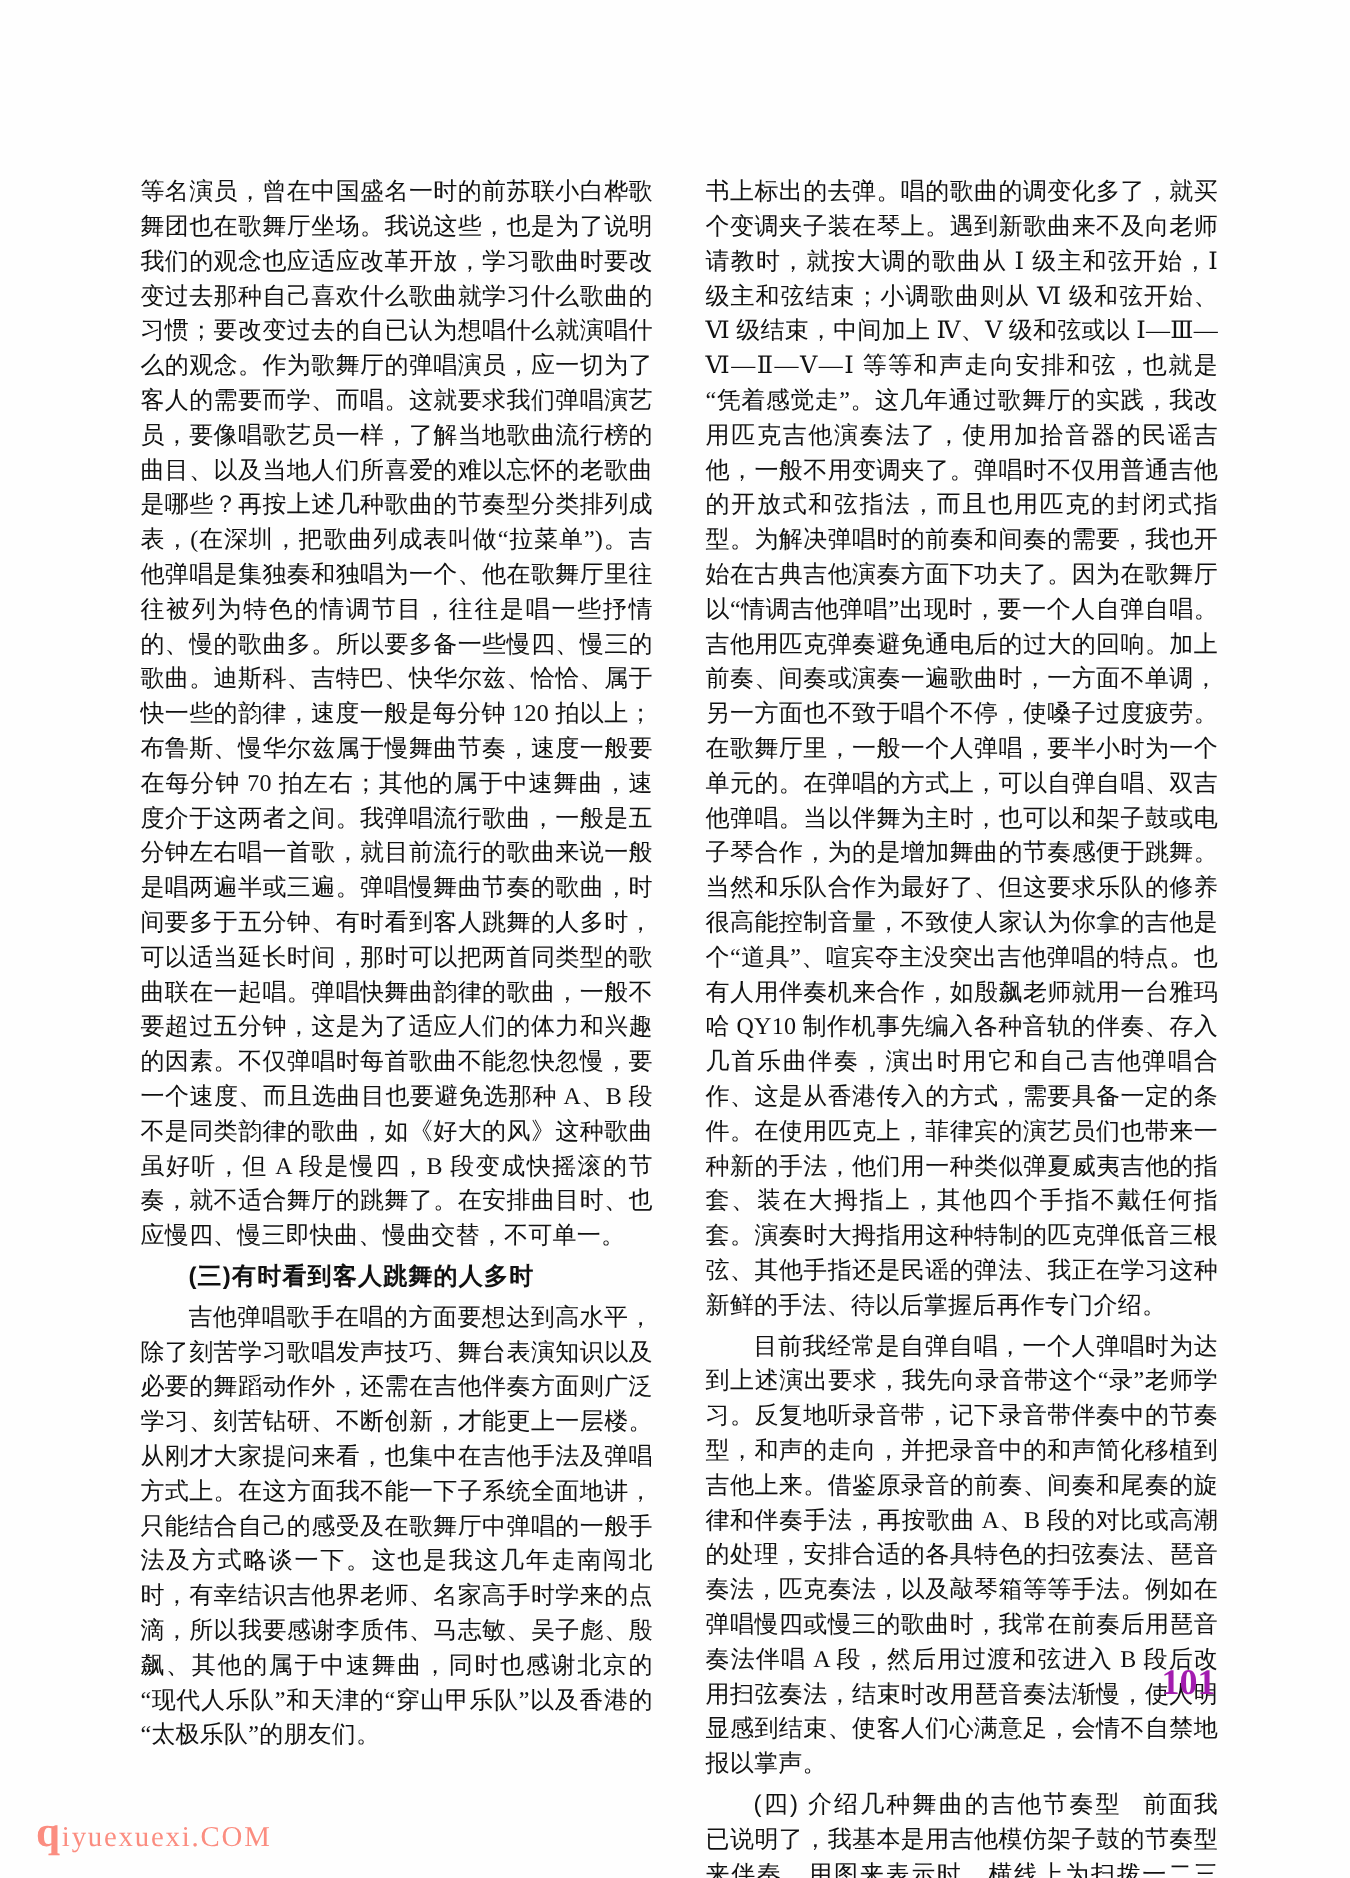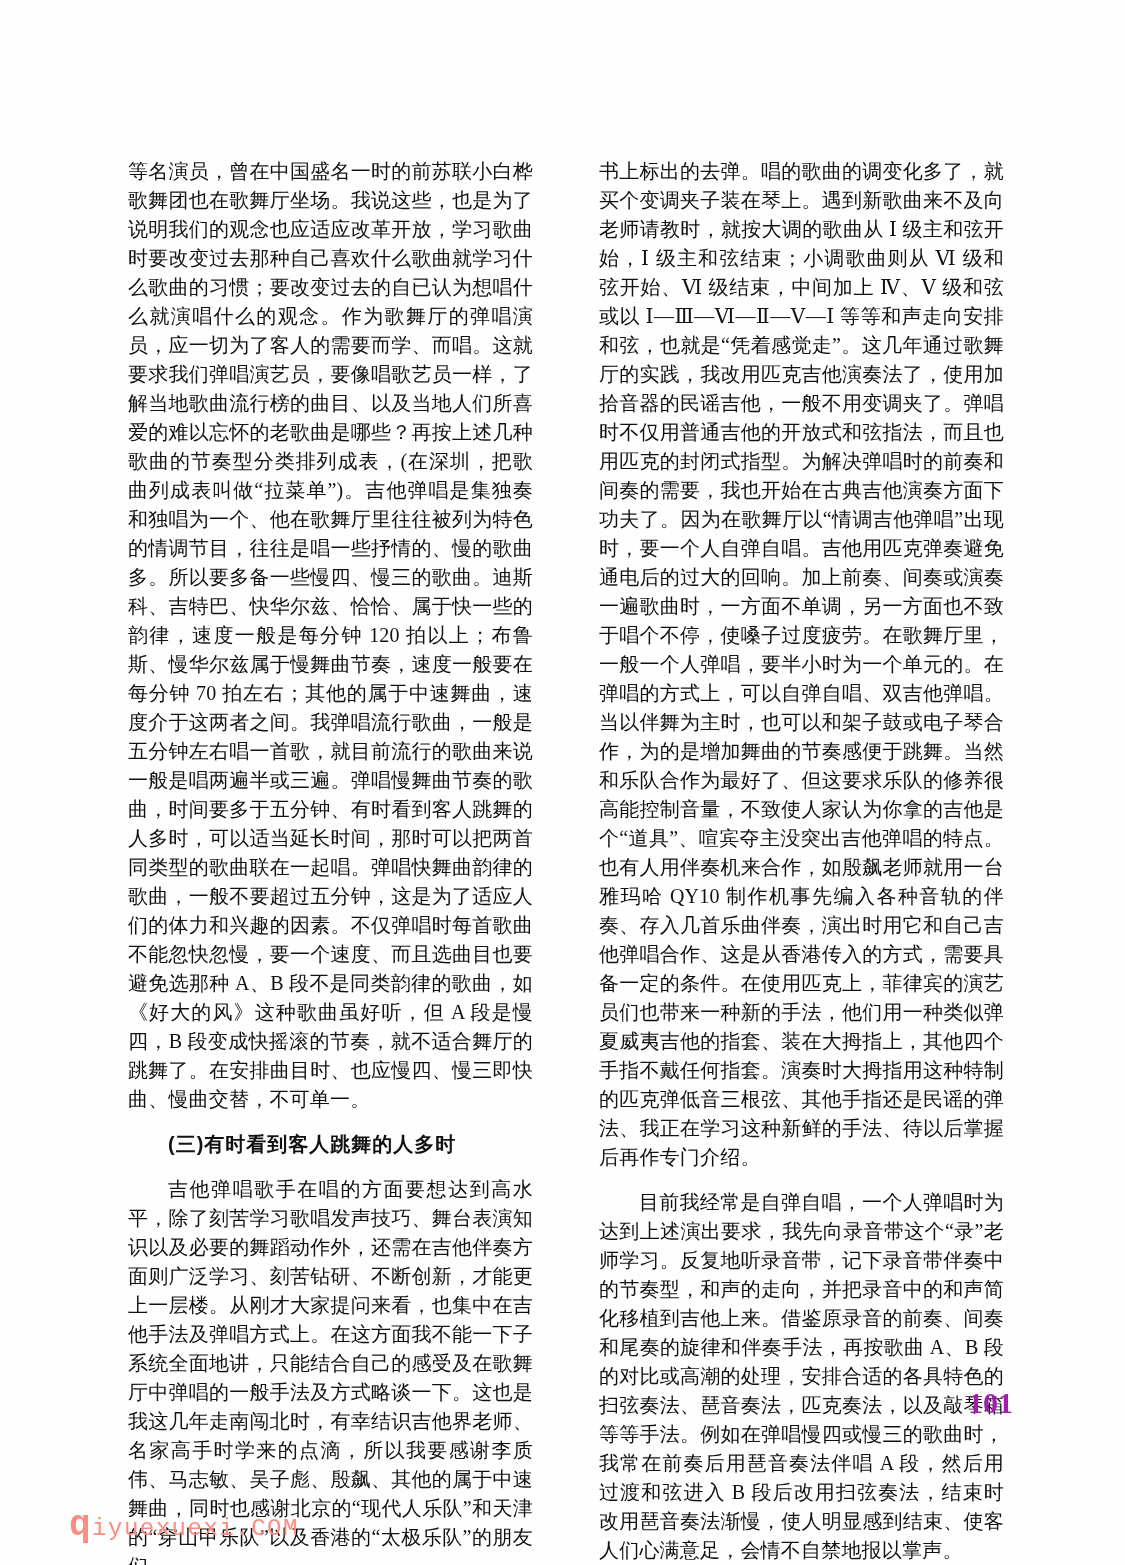--- a/index.html
+++ b/index.html
@@ -30,21 +30,21 @@
   }
   .col {
     width: 437px;
     font-size: 20px;
     line-height: 29px;
     text-align: justify;
     letter-spacing: 0.2px;
     color: #111111;
   }
   .col p {
-    margin: 16px;
+    margin: 5px;
   }
   .col p.indent {
     text-indent: 2em;
   }
   .section-heading {
     font-family: "Liberation Sans", "DejaVu Sans", sans-serif;
     font-weight: bold;
     letter-spacing: 1px;
   }
   .inline-heading {
@@ -63,23 +63,22 @@
     font-weight: bold;
     font-family: "Liberation Serif", "DejaVu Serif", serif;
     color: #a21caf;
   }
   .watermark {
     position: absolute;
     left: 30px;
     top: 1506px;
     font-size: 24px;
     line-height: 40px;
-    font-family: Liberation Mono, monospace;
+    font-family: Liberation Serif, serif;
     letter-spacing: 1.5px;
-    margin-left: 39px;
   }
   .watermark::first-letter {
     font-size: 36px;
     font-weight: bold;
   }
 </style>
 </head>
 <body>
 
 <div class="scan-page" style="background: rgb(254, 254, 254);">

